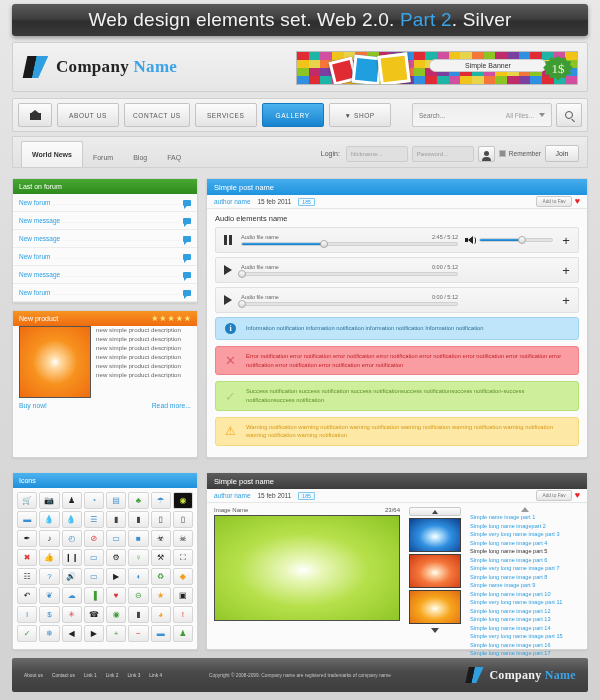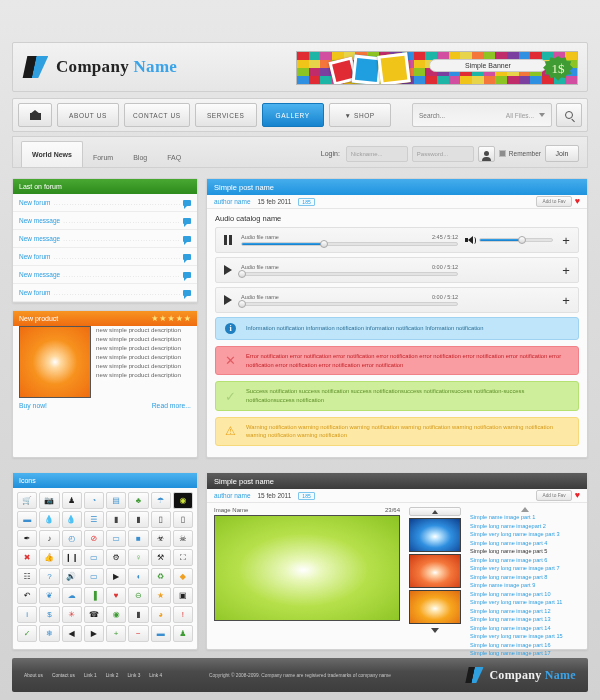--- a/index.html
+++ b/index.html
@@ -233,20 +233,23 @@
   .fbrand .logo-mark .b1{width:9px;height:16px;}
   .fbrand .logo-mark .b2{left:6px;width:9px;height:16px;}
   .fbrand .logo-text{font-size:12px;color:#f0f0f0;margin-left:0;}
   .fbrand .logo-text .nm{color:#3ba3e8;}
 </style>
 </head>
 <body>
 
 <div class="page">
 
+  <div class="titlebar">
+    <div class="t"><span>Web design elements set. Web 2.0. </span><span class="blue">Part 2</span><span>. Silver</span></div>
+  </div>
 
   <div class="header">
     <div class="logo-mark">
         <span class="b1"></span>
         <span class="b2"></span>
       </div>
     <div class="logo-text"><span>Company </span><span class="nm">Name</span></div>
     <div class="banner">
       <div class="mosaic" id="mosaic">
           <i style="background: rgb(224, 43, 52);"></i>
@@ -532,21 +535,21 @@
       </div>
     <div class="metarow">
       <span class="meta-author">author name</span>
       <span class="meta-date">15 feb 2011</span>
       <span class="cmt">185</span>
       <span class="fav">
         <span class="favbtn">Add to Fav</span>
         <span class="heart">♥</span>
       </span>
     </div>
-    <div class="sect-title">Audio catalog name</div>
+    <div class="sect-title">Audio elements name</div>
     <div id="tracks">
         <div class="track">
           <div class="pbtn">
             <span class="pause">
               <i></i>
               <i></i>
             </span>
           </div>
           <div class="tcol">
             <div class="trow">

